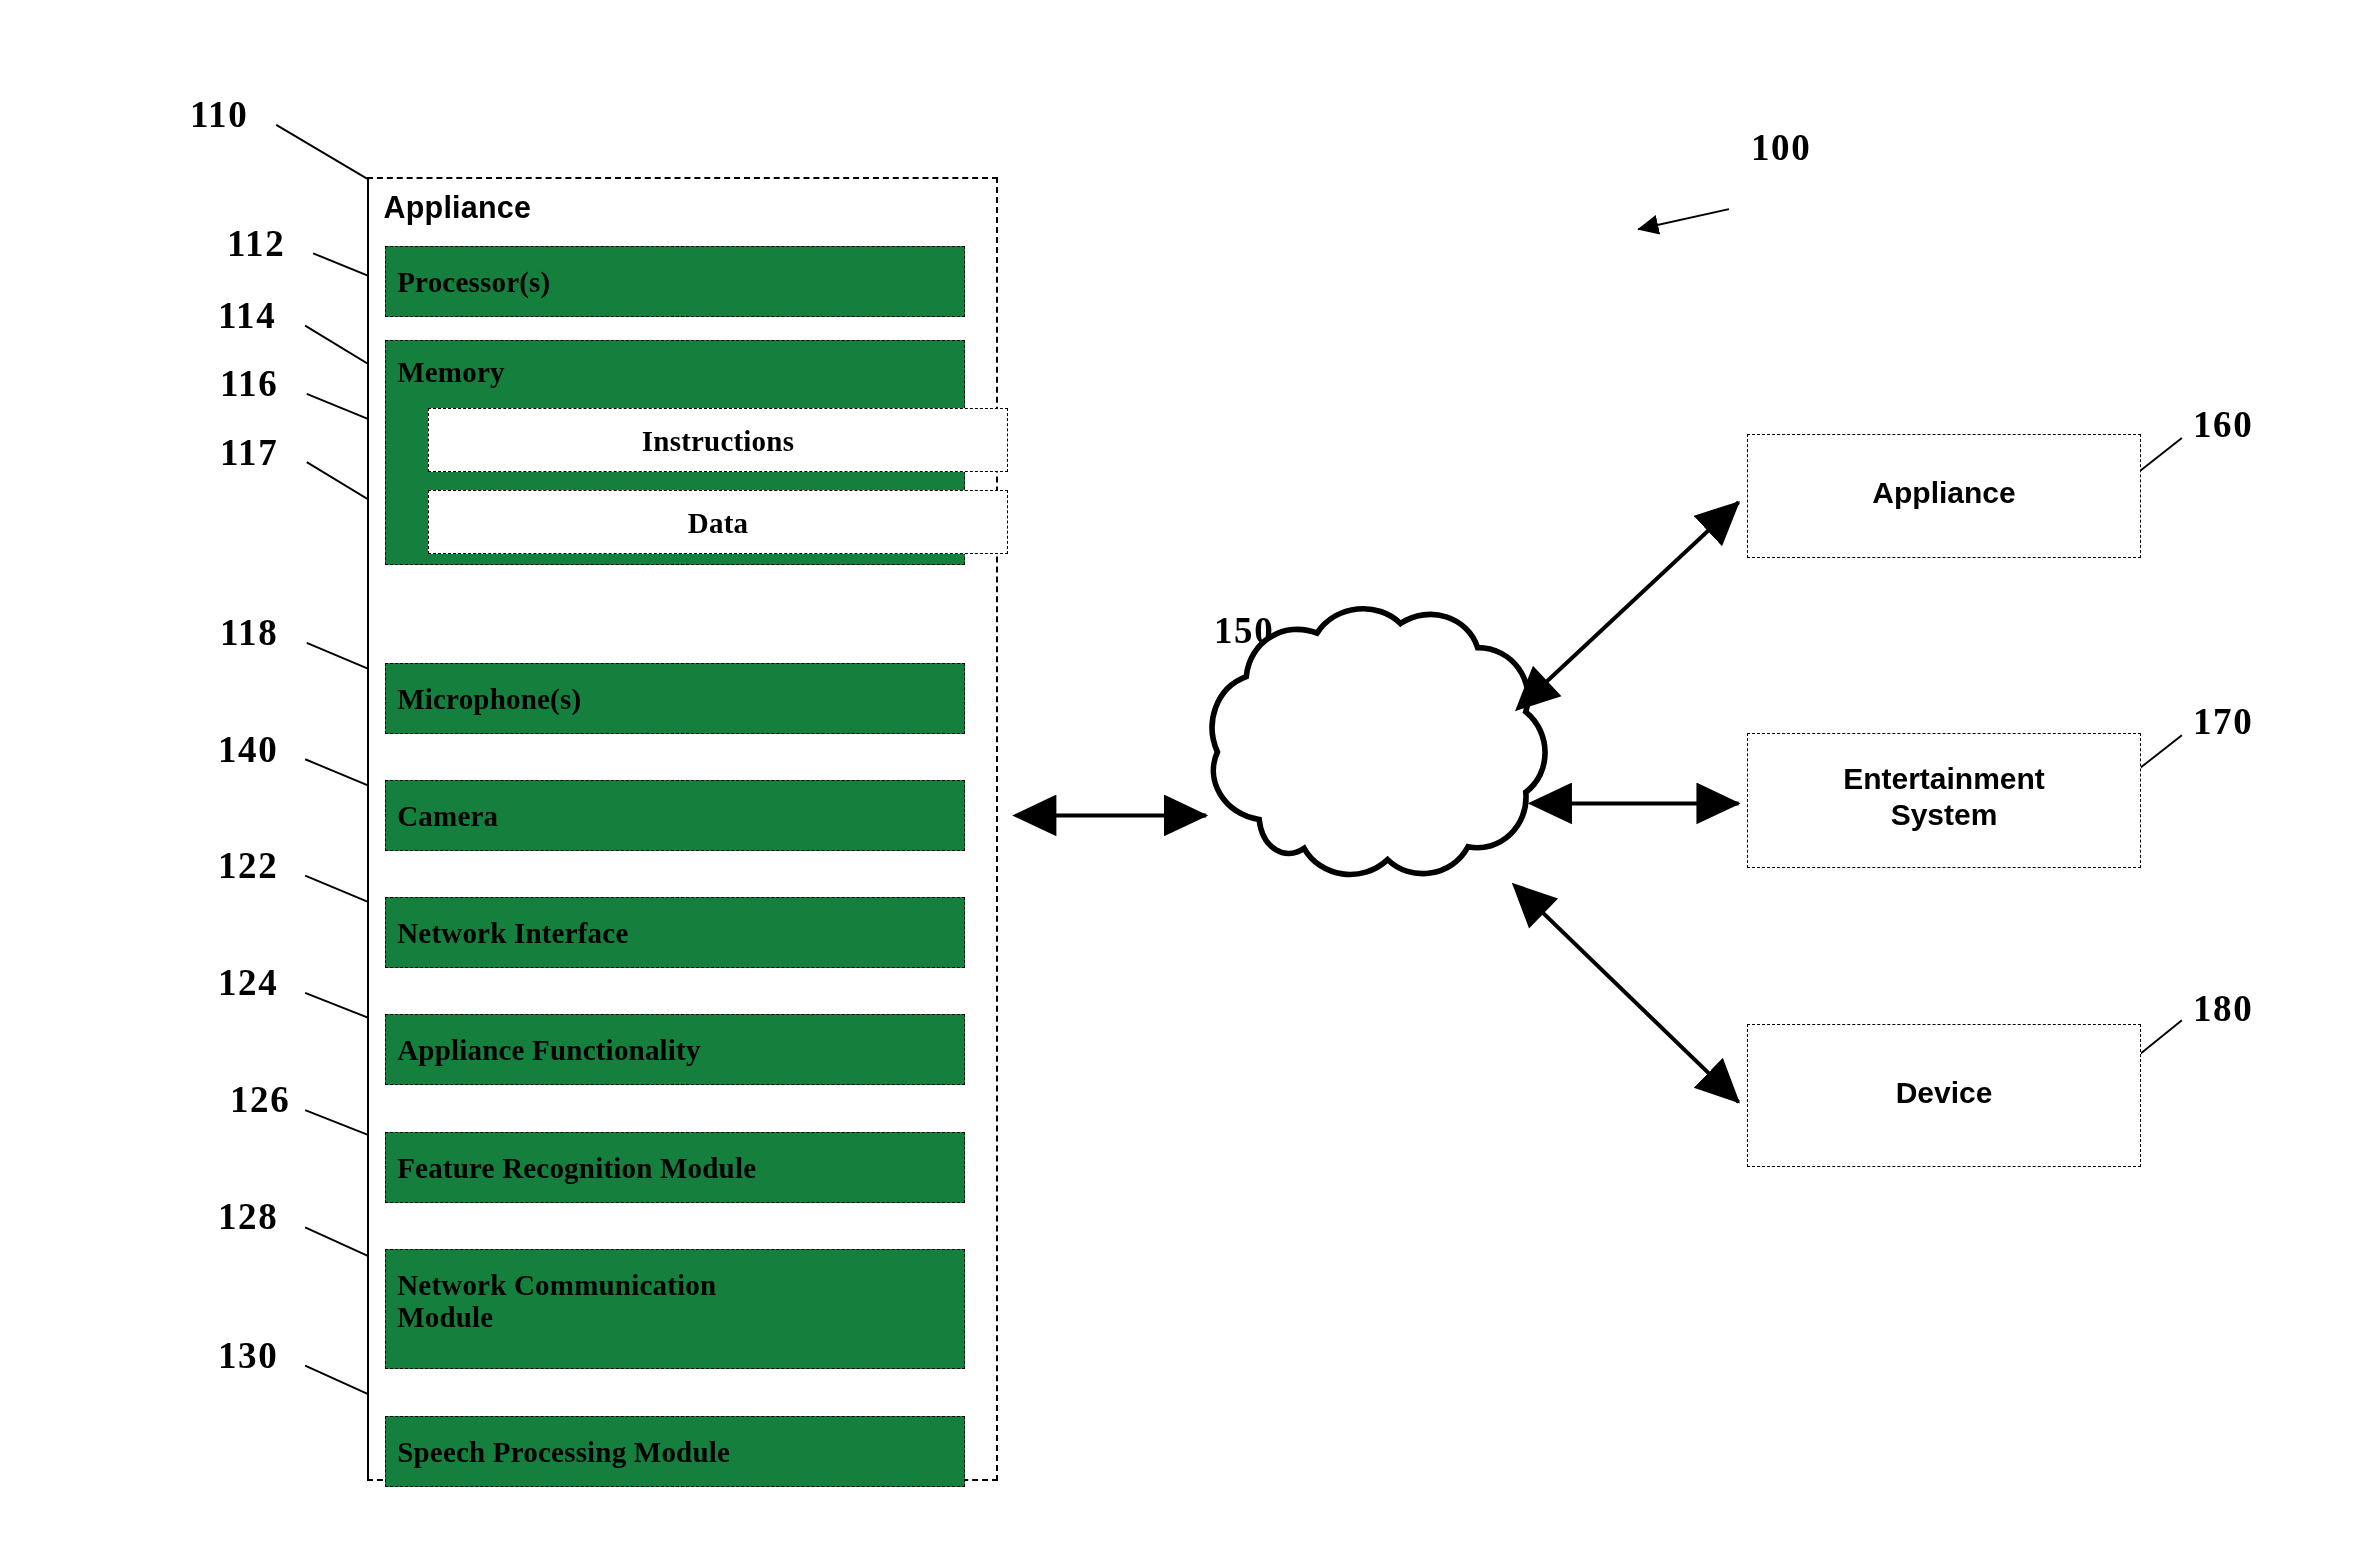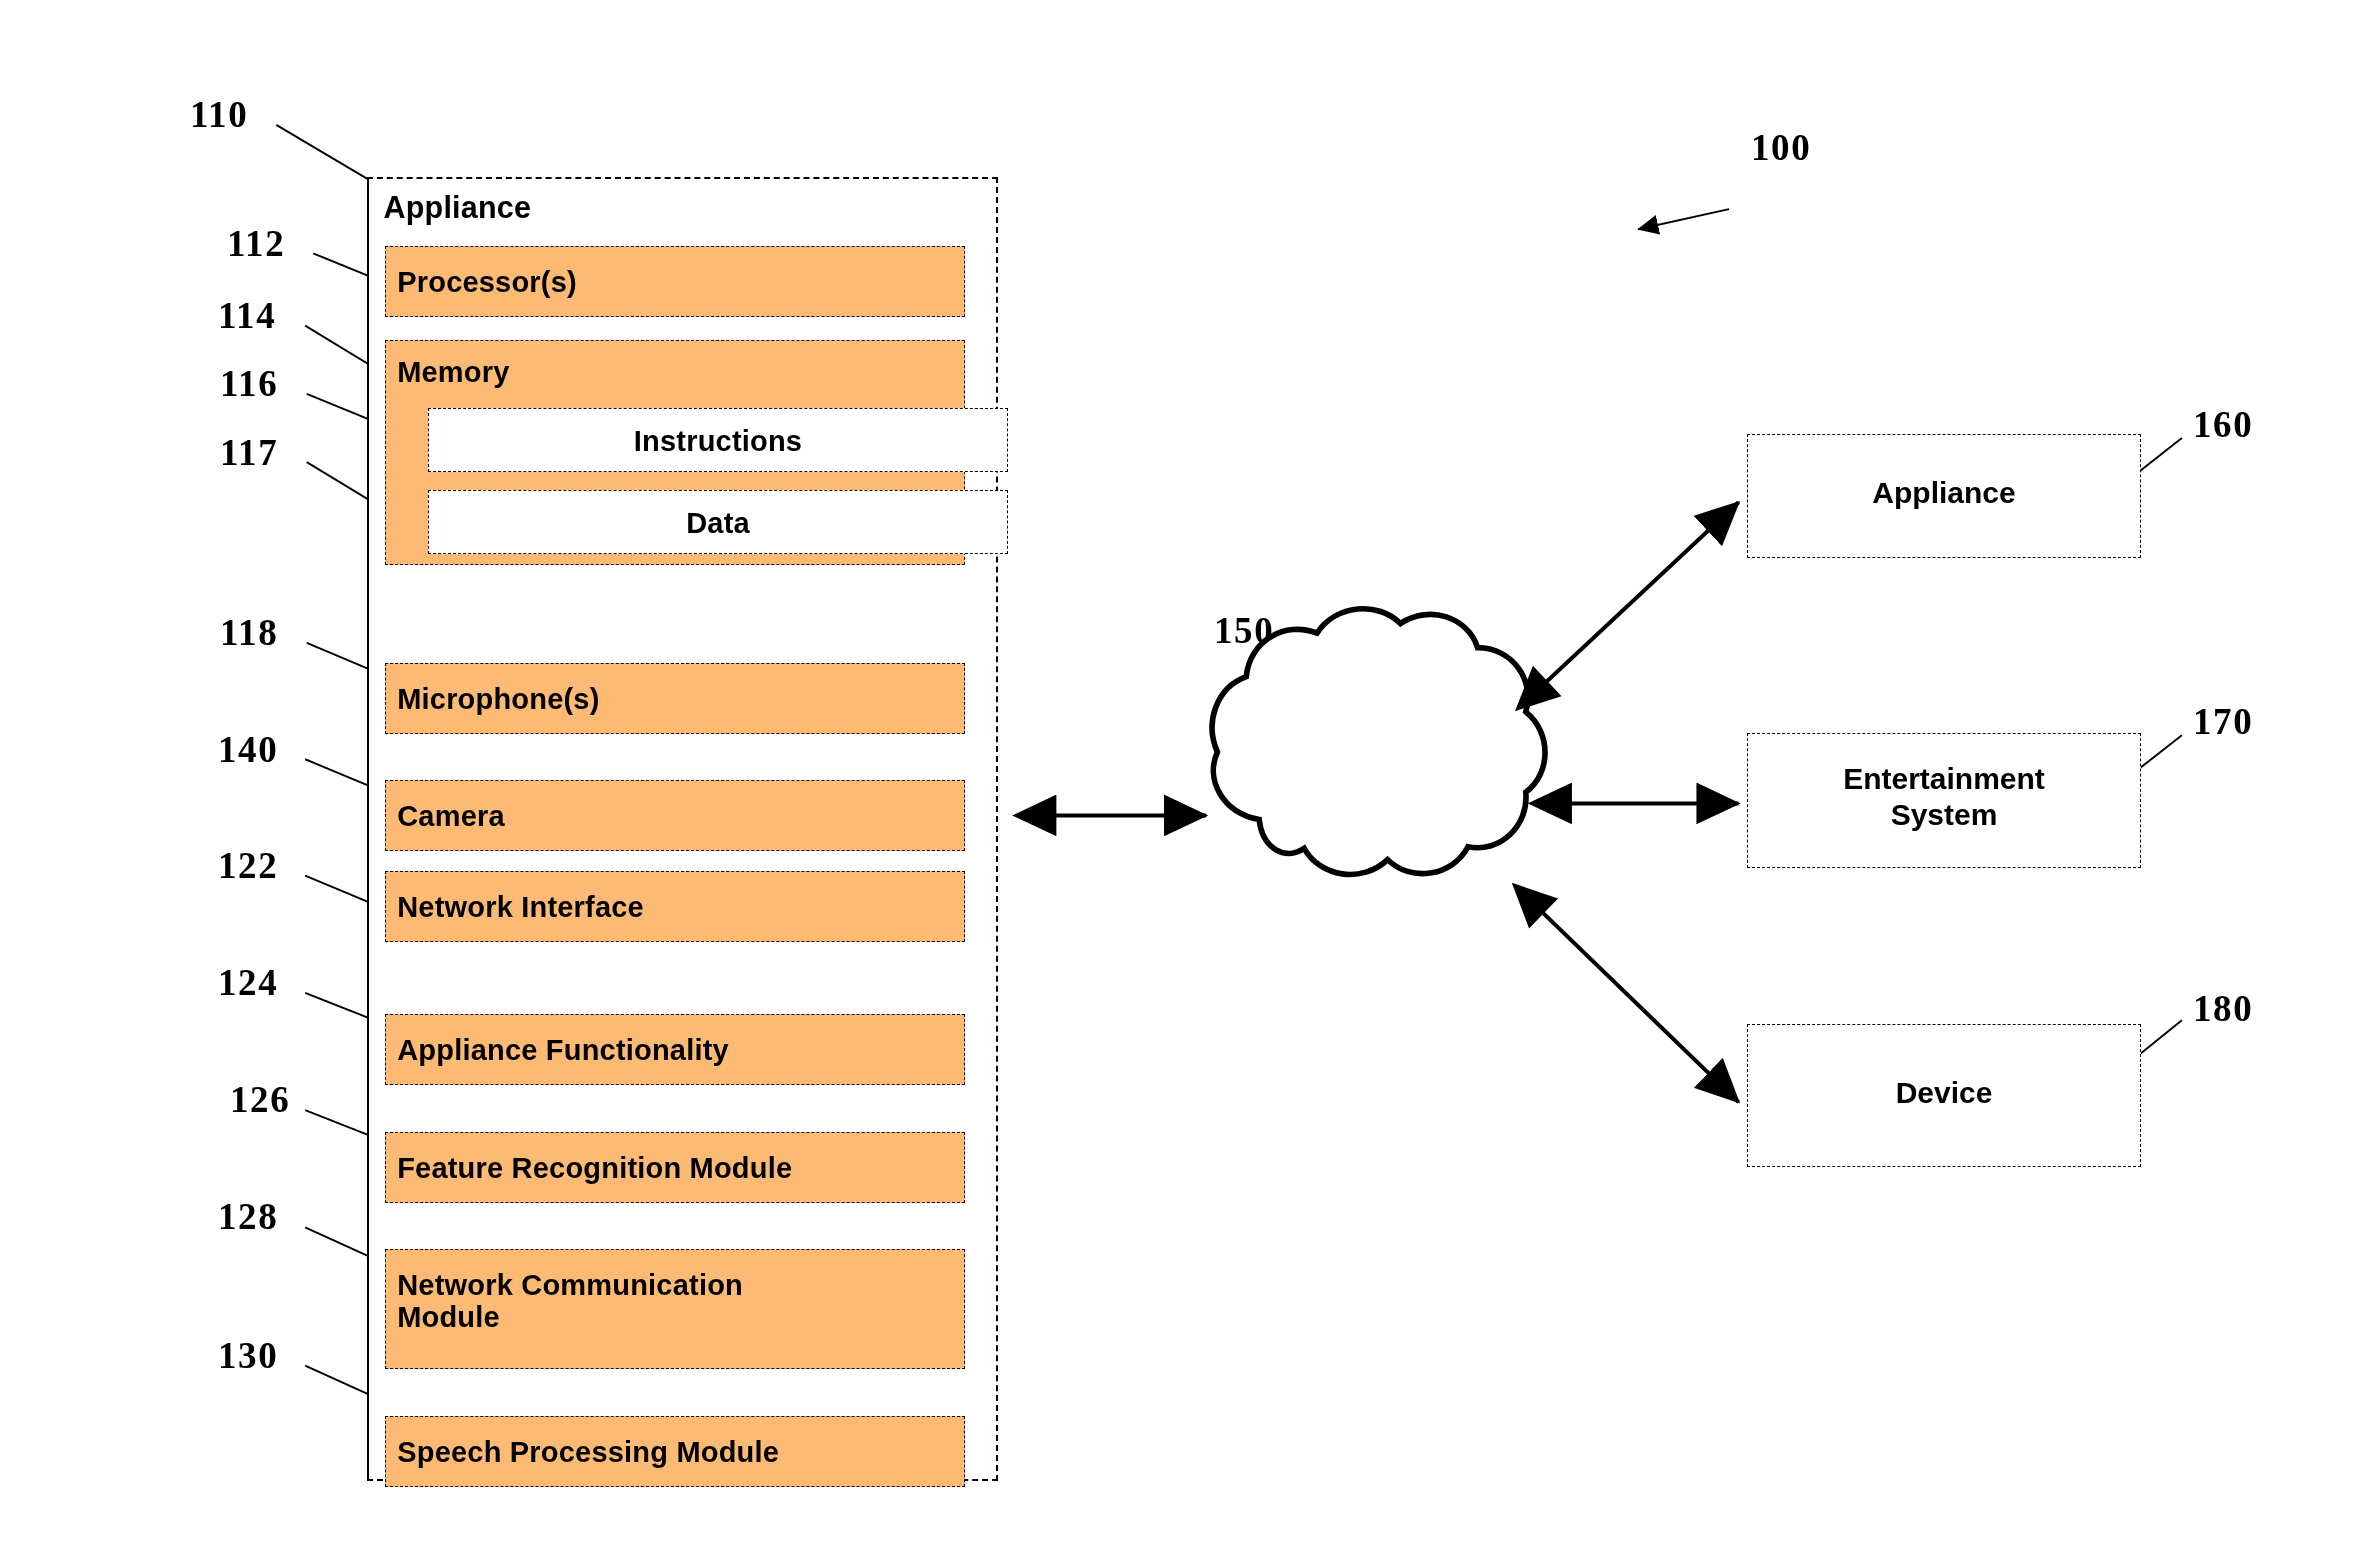--- a/index.html
+++ b/index.html
@@ -55,21 +55,22 @@
     letter-spacing:0.2px;
   }
 
   
   .inner-box{
     position:absolute;
     left:16px;
     width:580px;
     border:1.6px dashed #000;
     box-sizing:border-box;
-    background:#fdba74;
+    background:#15803d;
+    font-family:Liberation Serif, serif;
   }
   .inner-box:after{
     content:"";
     position:absolute;
     left:4.8px; top:4.8px;
     width:100%; height:100%;
     border-right:5.6px solid #000;
     border-bottom:5.6px solid #000;
     box-sizing:border-box;
     z-index:-1;
@@ -252,21 +253,21 @@
     </div>
 
     <div class="inner-box" style="top:484px;height:71px;text-align:center;">
       <div class="inner-label" style="top:18.5px;">Microphone(s)</div>
     </div>
 
     <div class="inner-box" style="top:601px;height:71px;">
       <div class="inner-label" style="top:18.5px;">Camera</div>
     </div>
 
-    <div class="inner-box" style="top:692px;height:71px;">
+    <div class="inner-box" style="top:718px;height:71px;">
       <div class="inner-label" style="top:18.5px;">Network Interface</div>
     </div>
 
     <div class="inner-box" style="top:835px;height:71px;">
       <div class="inner-label" style="top:18.5px;">Appliance Functionality</div>
     </div>
 
     <div class="inner-box" style="top:953px;height:71px;">
       <div class="inner-label" style="top:18.5px;">Feature Recognition Module</div>
     </div>

